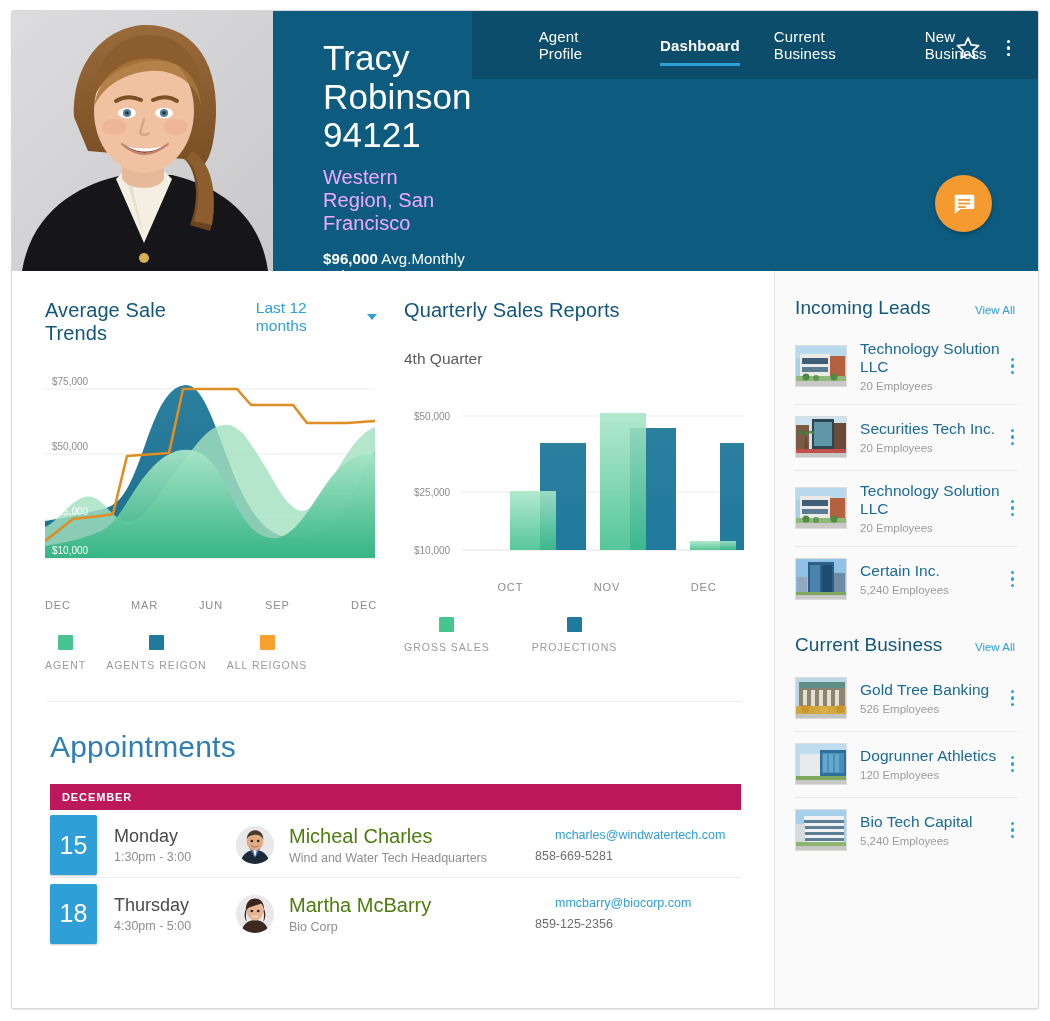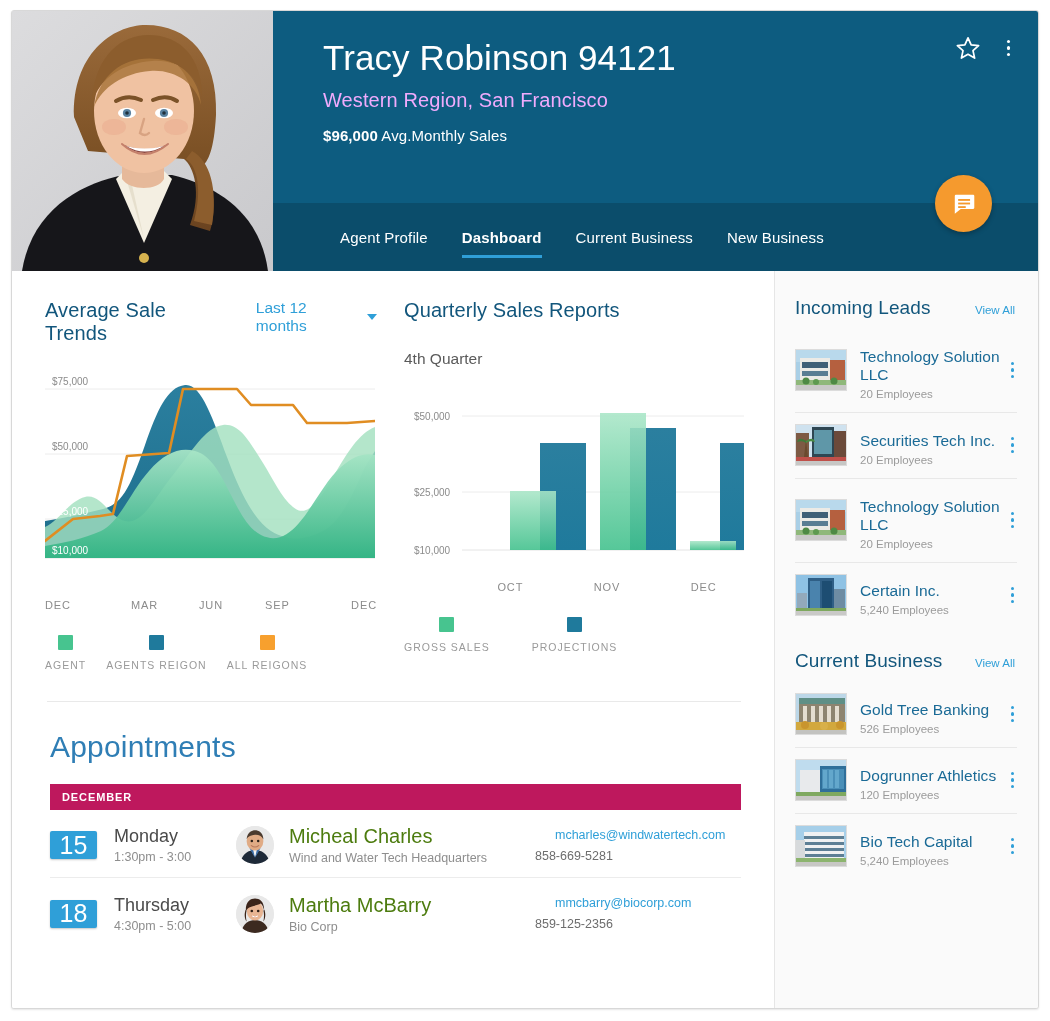--- a/index.html
+++ b/index.html
@@ -30,21 +30,21 @@
   .photo {
     width: 261px; height: 260px; flex: 0 0 261px;
     position: relative; overflow: hidden;
     background: #d3d3d5;
   }
   .photo svg { display:block; width:261px; height:260px; }
 
   .hdr-right {
     flex: 1; position: relative;
     background: #0d5c80;
-    display: flex; flex-direction: column;
+    display: flex; flex-direction: row;
   }
   .hdr-info { padding: 28px 0 0 50px; flex: 1; }
   .agent-name {
     font-size: 35px; color: #ffffff; font-weight: 400;
     letter-spacing: 0.1px; line-height: 1.1;
   }
   .agent-region {
     font-size: 20px; color: #f0abfc; font-weight: 400;
     margin-top: 11px; letter-spacing: .1px;
   }
@@ -151,21 +151,21 @@
     margin-top: 20px; height: 26px; background: #be185d;
     display: flex; align-items: center; padding-left: 12px;
     color: #fff; font-size: 11px; font-weight: 700; letter-spacing: .9px;
   }
   .appt-row {
     display: flex; align-items: center; height: 68px;
     border-bottom: 1px solid #ececec; padding-top: 3px;
   }
   .appt-row.last { border-bottom: none; }
   .day-badge {
-    width: 47px; height: 28px; background: #2f9fd8; border-radius: 2px;
+    width: 47px; height: 60px; background: #2f9fd8; border-radius: 2px;
     color: #fff; font-size: 25px; display: flex; align-items: center;
     justify-content: center; flex: 0 0 47px;
     box-shadow: 0 1px 2px rgba(0,0,0,.22);
   }
   .appt-when { margin-left: 17px; width: 120px; }
   .appt-day { font-size: 18px; color: #4a4a4a; }
   .appt-time { font-size: 12.5px; color: #8e8e8e; margin-top: 3px; }
   .appt-avatar {
     width: 38px; height: 38px; border-radius: 50%; overflow: hidden;
     flex: 0 0 38px; margin-left: 2px; background:#e9e9e9;
@@ -191,21 +191,21 @@
   .lead-row {
     display: flex; align-items: center; padding: 11px 0 12px 0;
     border-bottom: 1px solid #e8e8e8;
   }
   .lead-row.last { border-bottom: none; }
   .lead-thumb {
     width: 52px; height: 42px; flex: 0 0 52px; overflow: hidden;
     border: 1px solid #dcdcdc; background:#ddd;
   }
   .lead-thumb svg{display:block;width:52px;height:42px;}
-  .lead-info { flex: 1; margin-left: 13px; margin-top: 8px; }
+  .lead-info { flex: 1; margin-left: 13px; }
   .lead-name { font-size: 15.5px; color: #1a6a96; letter-spacing:.05px;}
   .lead-emp { font-size: 11.5px; color: #9b9b9b; margin-top: 4px; }
   .dots-lead { display:flex; flex-direction:column; gap:3px; align-items:center; padding:3px; cursor:pointer;}
   .dots-lead i { width:3.5px; height:3.5px; border-radius:50%; background:#2f9fd8; display:block;}
 </style>
 </head>
 <body>
 
 <div class="page">
 <div class="frame">

